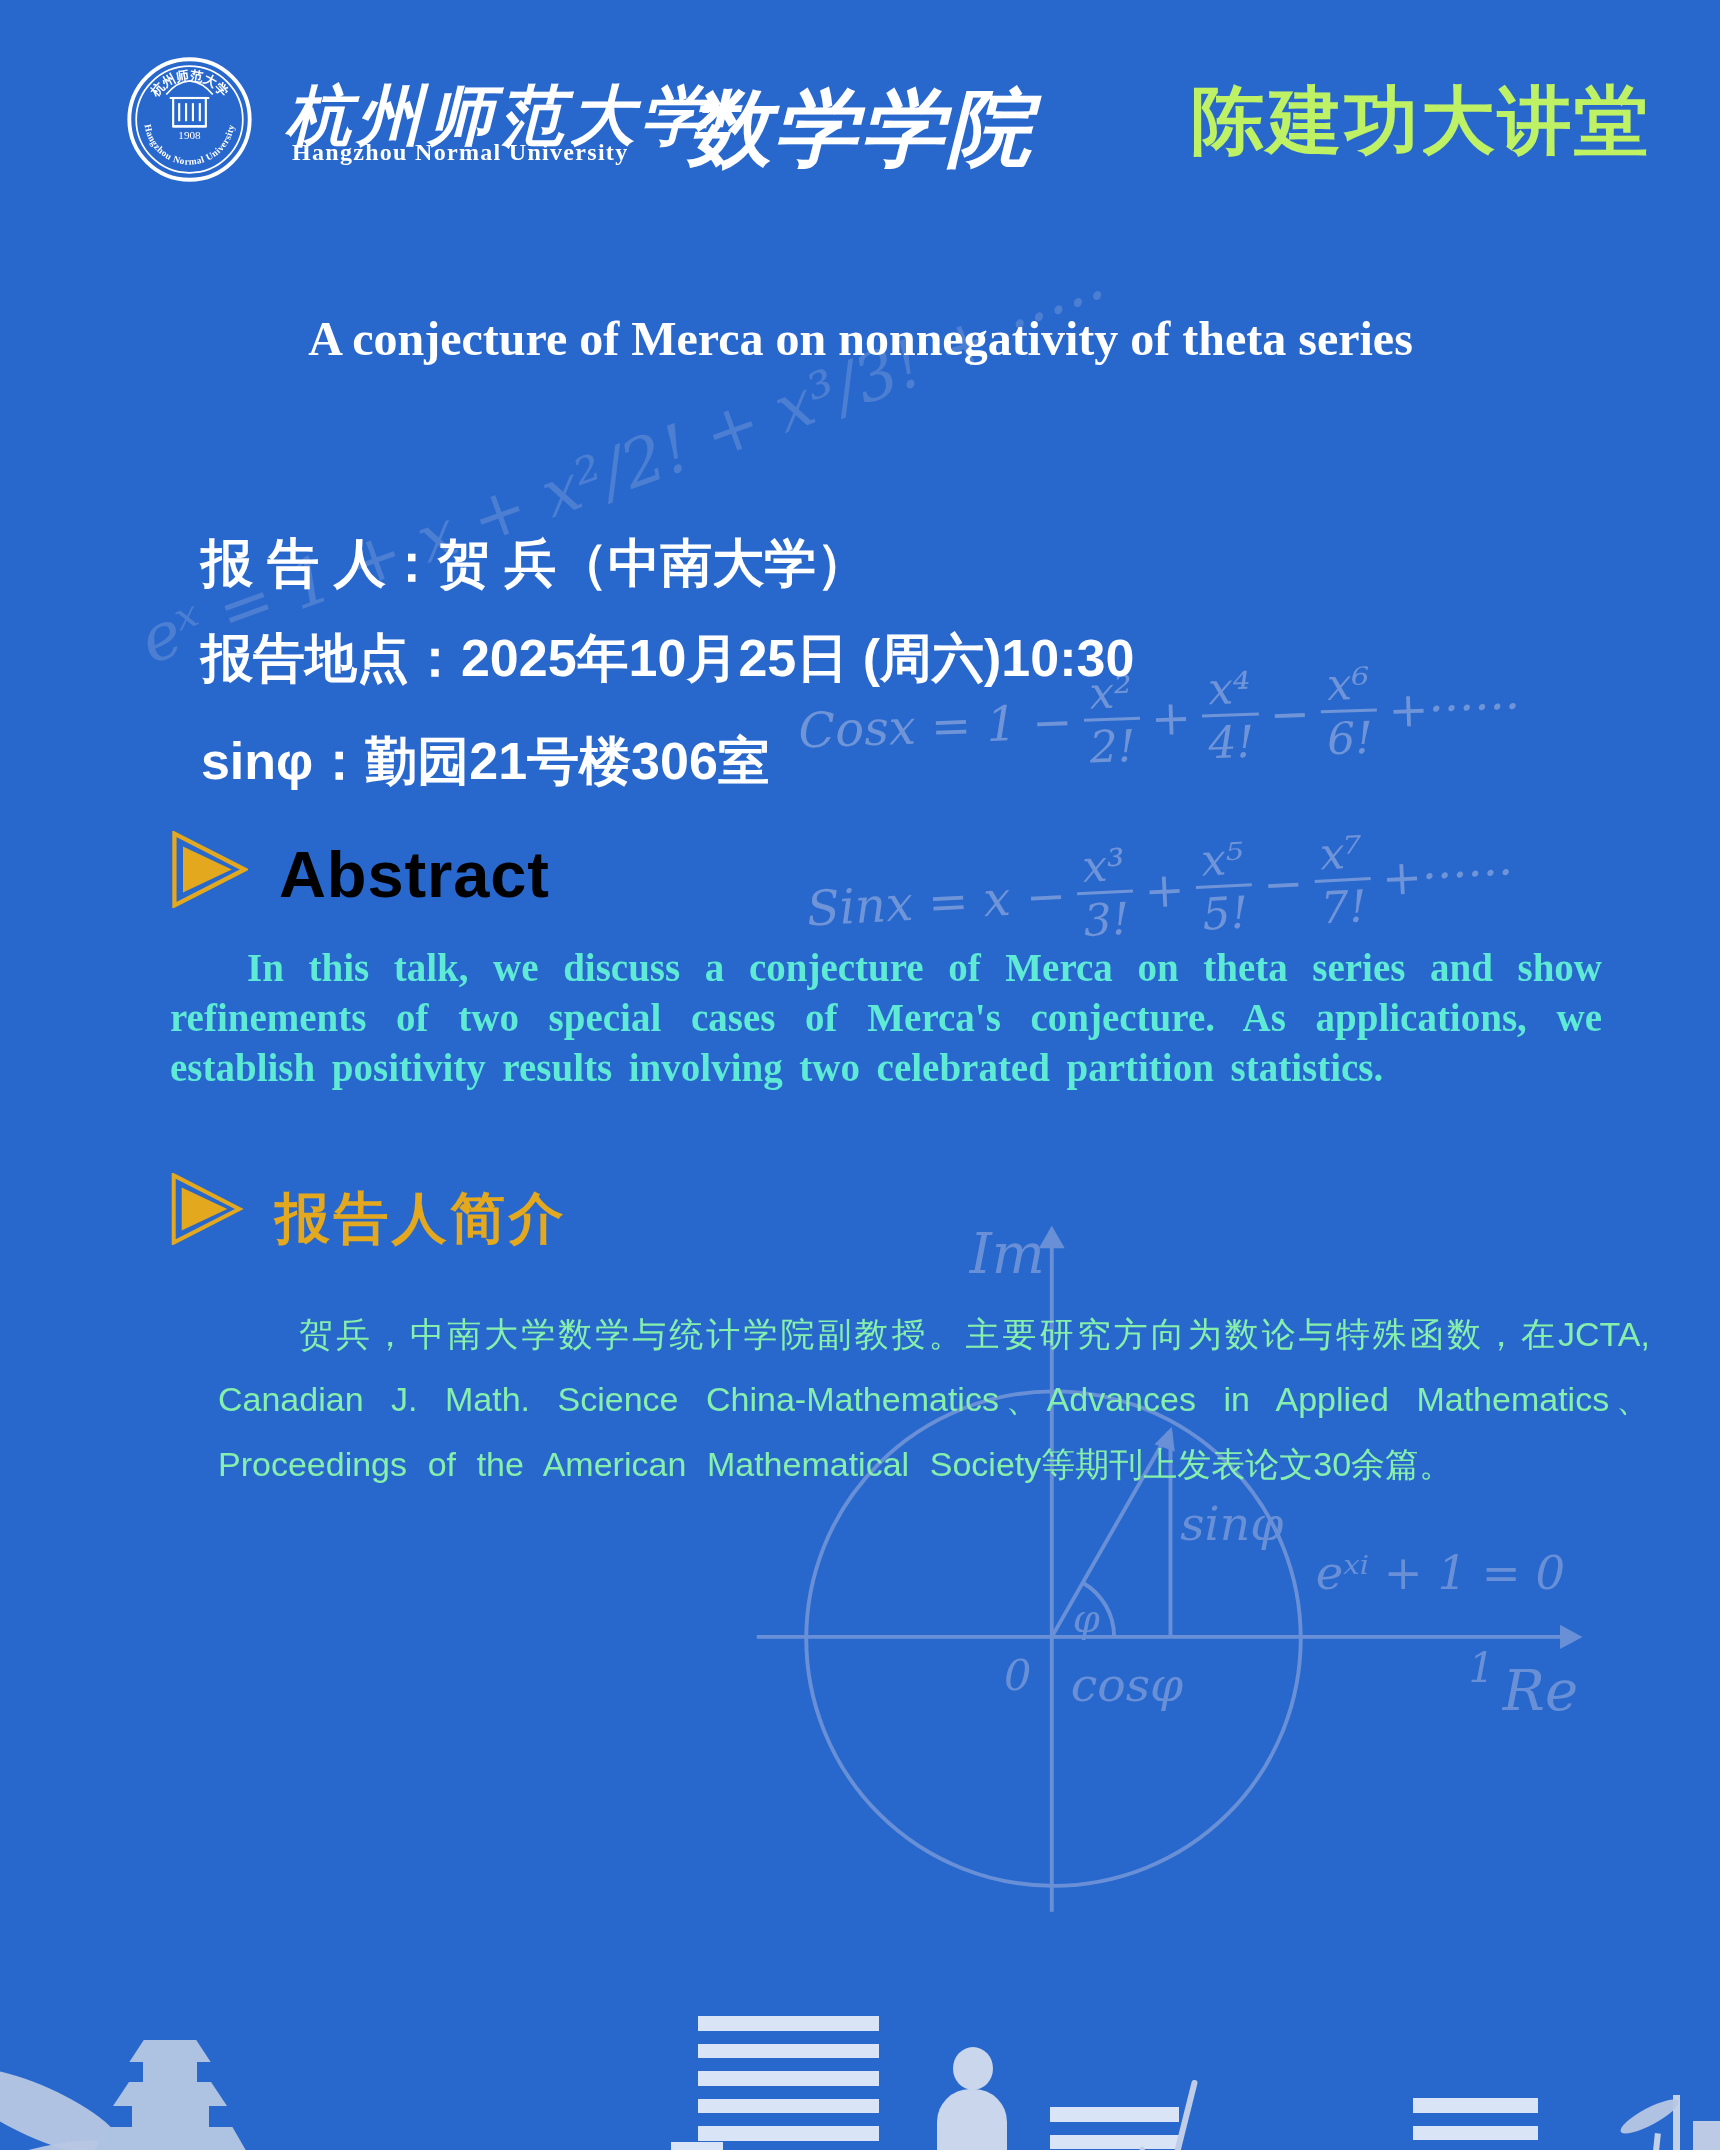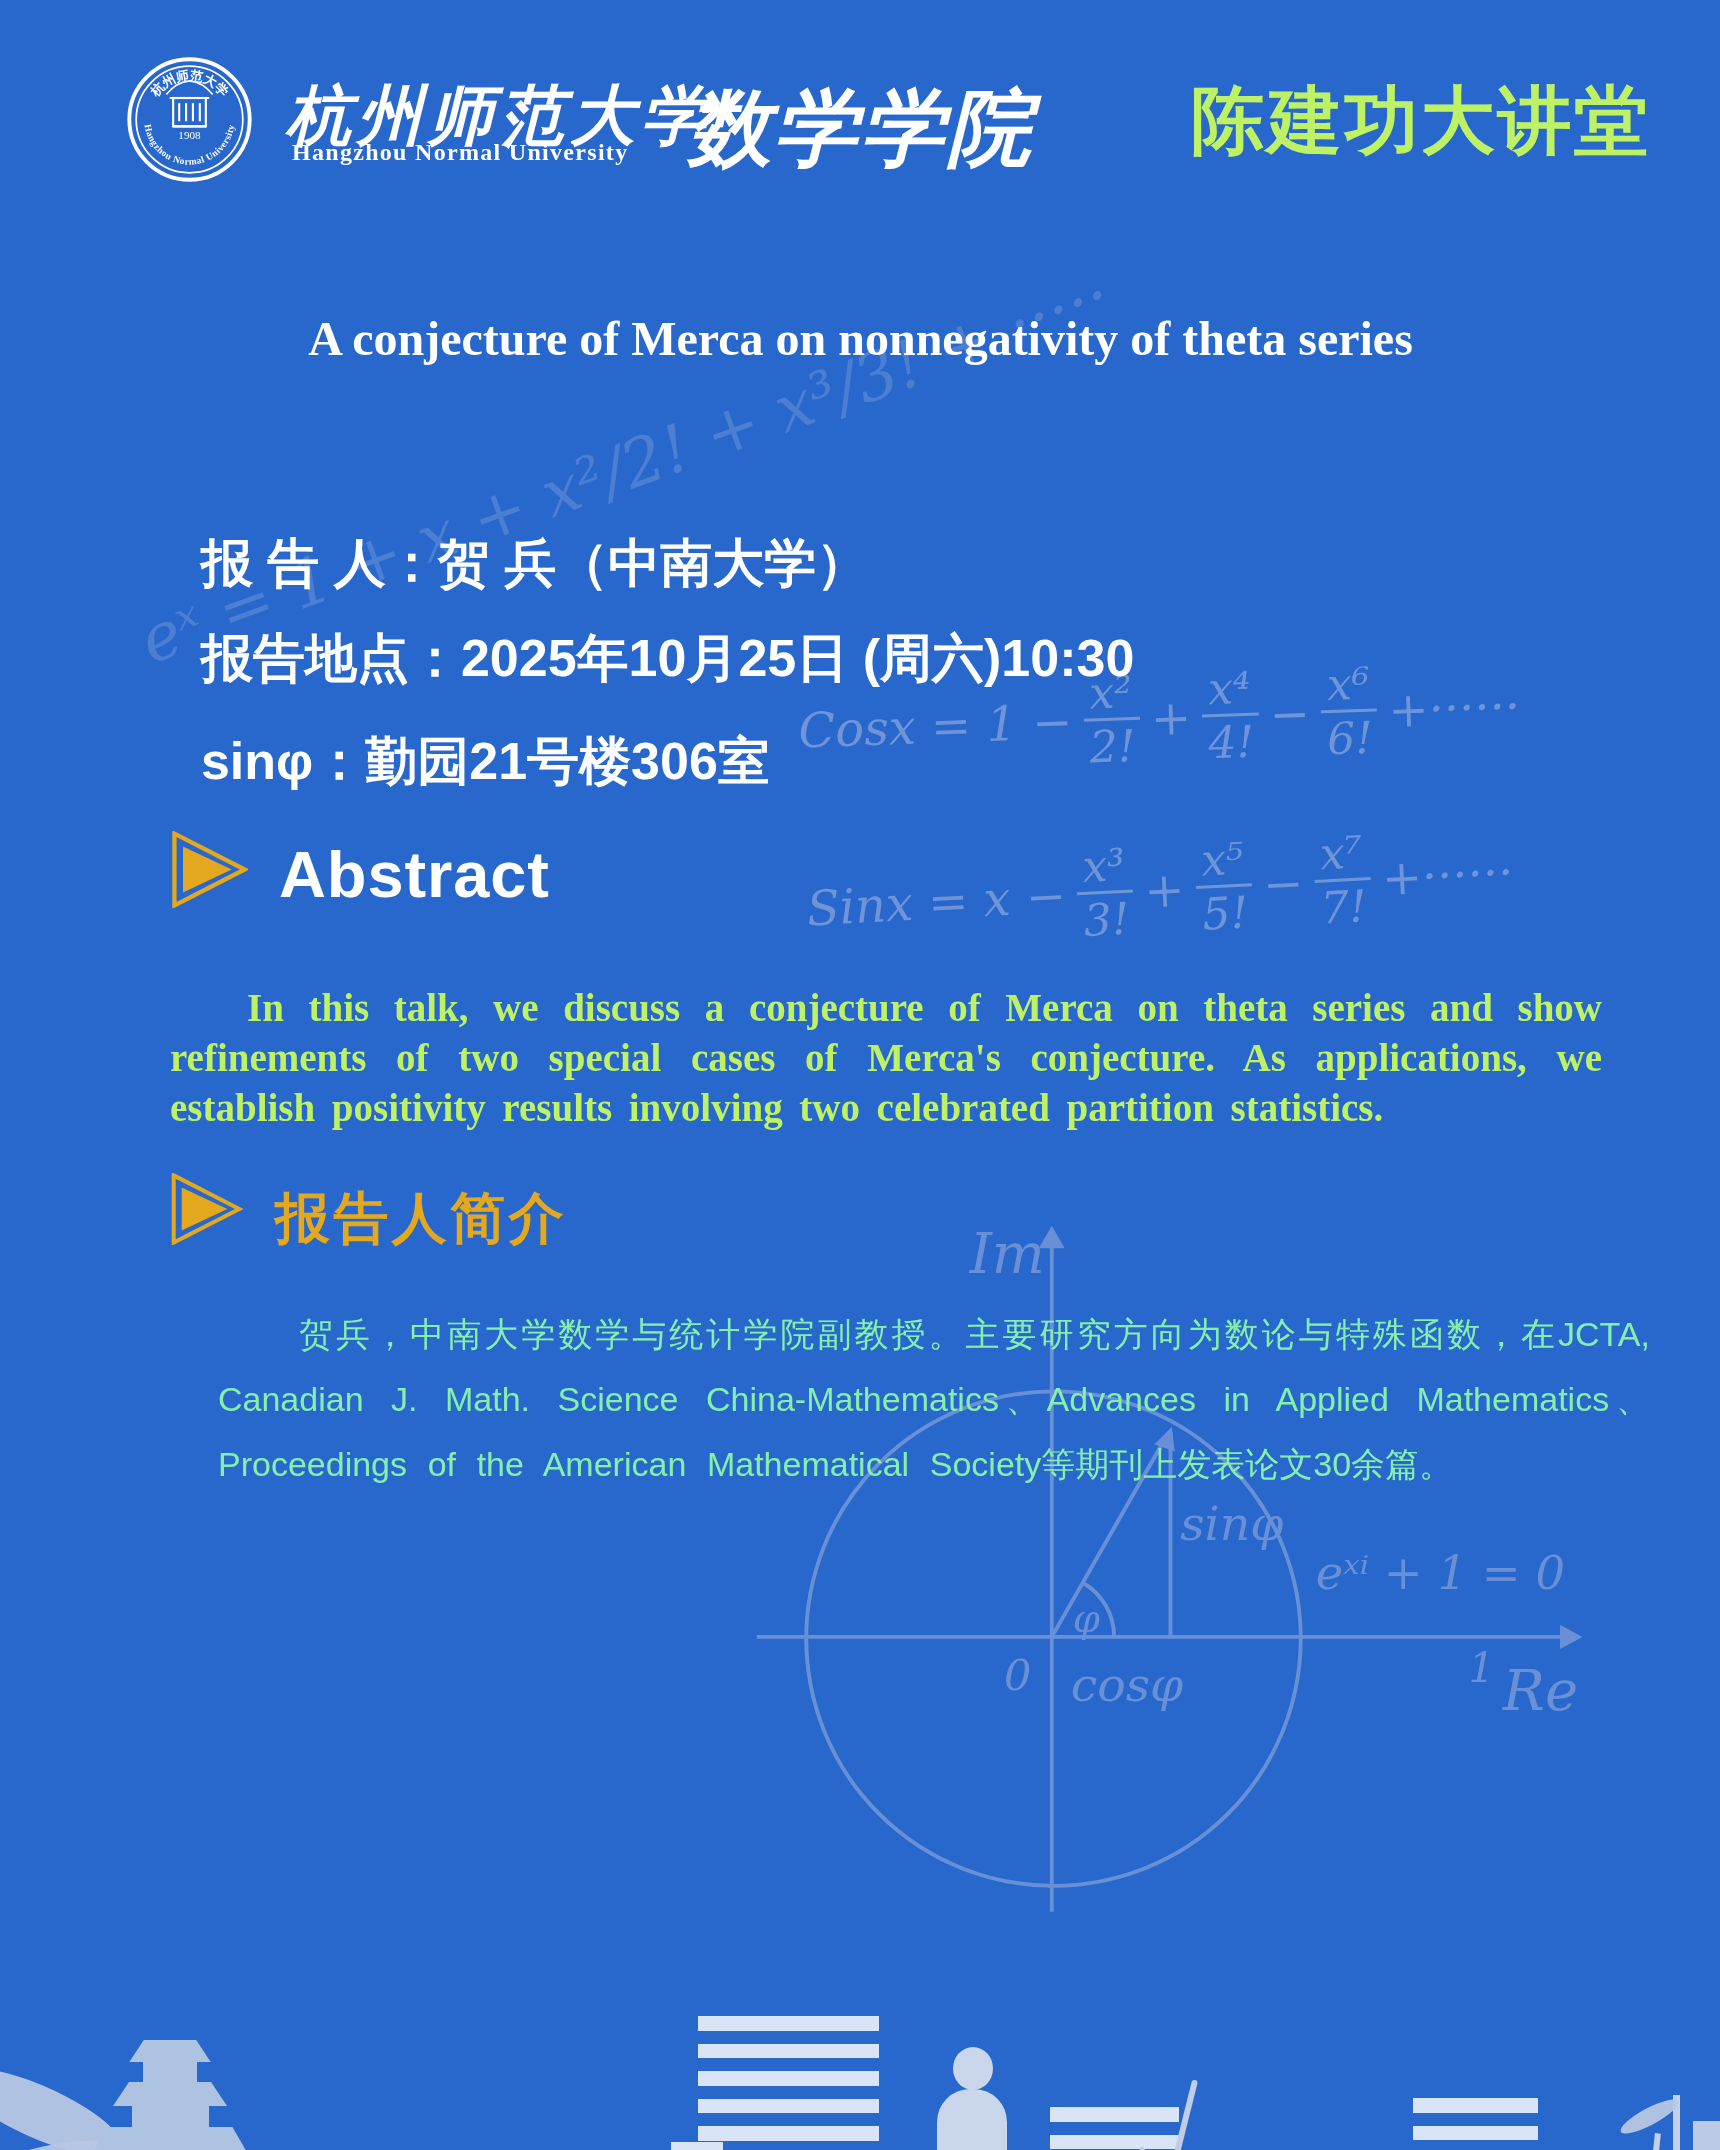--- a/index.html
+++ b/index.html
@@ -26,27 +26,27 @@
   .talk-title{left:0;top:311px;width:100%;text-align:center;color:#fff;
           font-size:48px;font-weight:bold;font-family:"Liberation Serif",serif;}
   .info-row{left:172px;color:#fff;font-size:52px;font-weight:bold;white-space:pre;}
   .info-row.r1{top:469px;}
   .info-row.r2{top:564px;}
   .info-row.r3{top:667px;}
 
   
   .tri{width:77px;height:77px;}
   .sec-abstract-tri{left:171px;top:831px;}
-  .sec-abstract-label{left:279px;top:837px;font-size:65px;font-weight:bold;color:#ffffff;letter-spacing:0.9px;}
+  .sec-abstract-label{left:279px;top:837px;font-size:65px;font-weight:bold;color:#000000;letter-spacing:0.9px;}
   .sec-bio-tri{left:168px;top:1173px;width:77px;height:72px;}
   .sec-bio-label{left:275px;top:1182px;font-size:55px;font-weight:bold;color:#E3A81D;letter-spacing:3.4px;}
 
-  .abstract-body{left:170px;top:943px;width:1432px;color:#bef264;
+  .abstract-body{left:170px;top:943px;width:1432px;color:#5eead4;
       font-size:39px;line-height:50px;font-weight:bold;text-align:justify;
-      text-indent:77px;font-family:"Liberation Serif",serif;word-spacing:6.9px;margin-top:40px;}
+      text-indent:77px;font-family:"Liberation Serif",serif;word-spacing:6.9px;}
   .bio-body{left:170px;top:1302px;width:1432px;color:#86efac;
       font-size:34px;line-height:65px;text-align:justify;text-indent:81px;word-spacing:11.2px;margin-left:48px;}
 
   
   .faint{color:#9FB2E0;}
   .formula{display:flex;align-items:center;font-size:48px;white-space:nowrap;}
   .formula .fp{padding:0 4.3px;}
   .frac{display:inline-flex;flex-direction:column;align-items:center;margin:0 6.9px;font-size:44px;line-height:1.05;}
   .frac .n{padding:0 6.9px 1.7px;border-bottom:3.4px solid currentColor;}
   .frac .d{padding-top:3.4px;}

